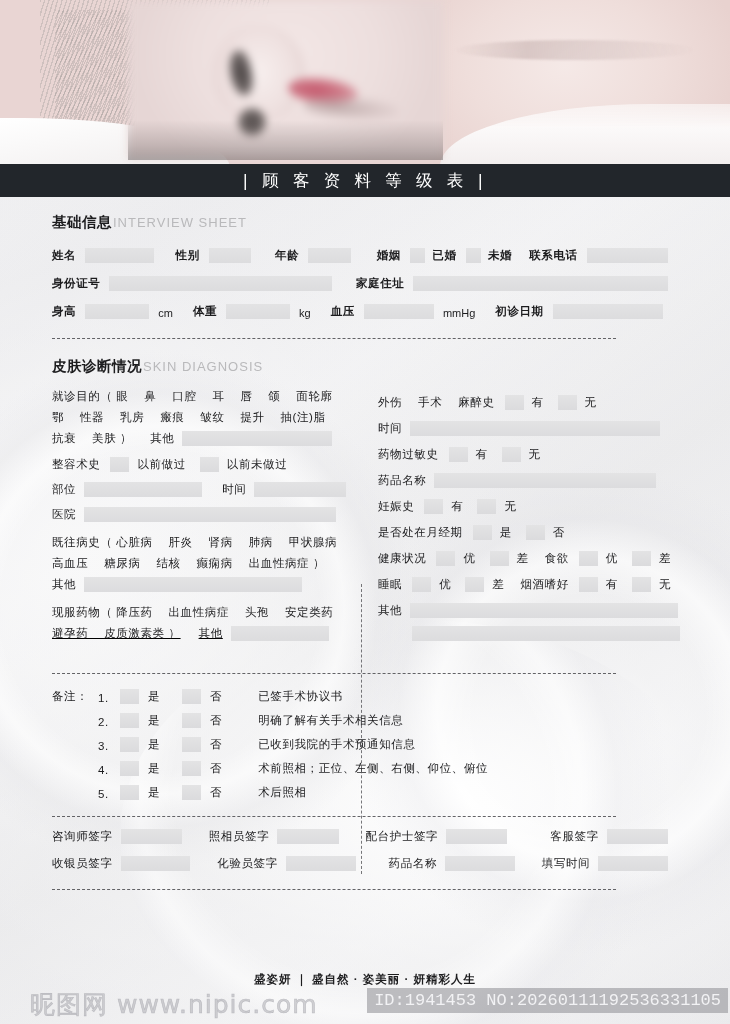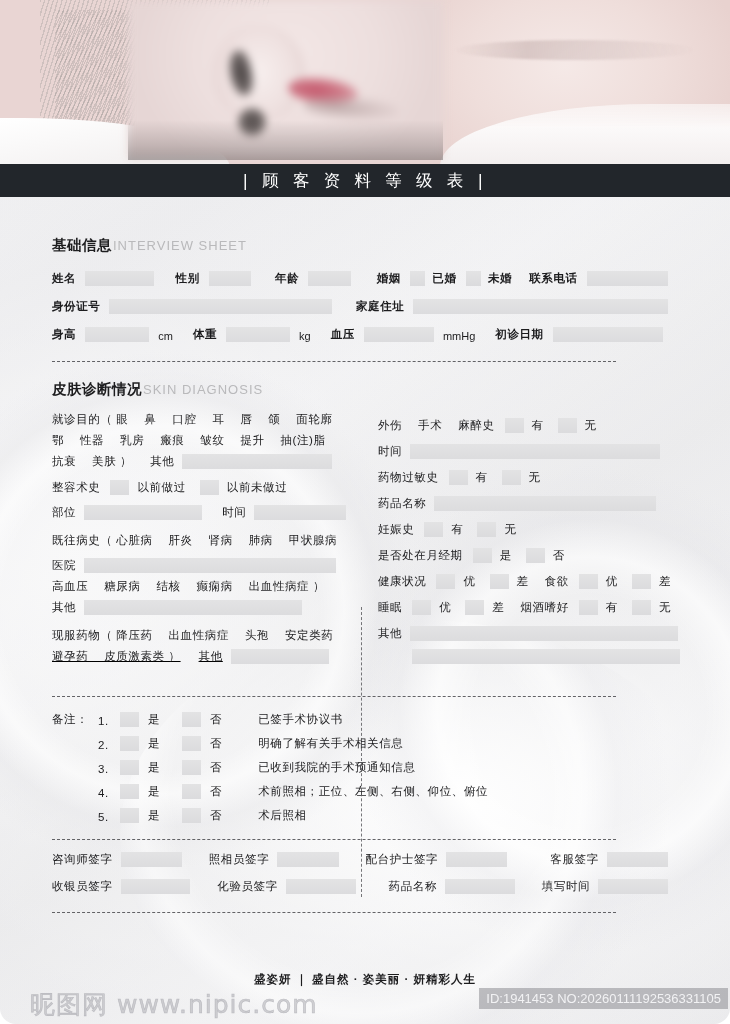--- a/index.html
+++ b/index.html
@@ -9,21 +9,20 @@
     background: #ffffff;
     overflow: hidden;
   }
   #page {
     position: relative;
     width: 730px; height: 1024px;
     background:
       radial-gradient(ellipse 520px 300px at 62% 78%, rgba(255,255,255,0.95) 0%, rgba(243,243,244,0.5) 55%, rgba(232,232,234,0.25) 100%),
       radial-gradient(ellipse 420px 420px at 12% 55%, rgba(255,255,255,0.85) 0%, rgba(238,238,240,0.2) 70%),
       linear-gradient(145deg, #f7f7f8 0%, #efeff1 22%, #f8f8f9 40%, #ececed 60%, #f6f6f7 78%, #e9e9eb 100%);
-    border-radius: 16px;
   }
   
   .swirl {
     position: absolute; border-radius: 50%;
     pointer-events: none;
   }
   .s1 { left: -120px; top: 300px; width: 560px; height: 620px;
         background: radial-gradient(circle at 50% 50%, rgba(255,255,255,0) 38%, rgba(255,255,255,0.55) 44%, rgba(228,228,231,0.35) 52%, rgba(255,255,255,0) 62%); }
   .s2 { left: 330px; top: 430px; width: 520px; height: 560px;
         background: radial-gradient(circle at 50% 50%, rgba(255,255,255,0) 30%, rgba(255,255,255,0.6) 40%, rgba(226,226,230,0.3) 50%, rgba(255,255,255,0) 64%); }
@@ -120,21 +119,21 @@
     background: #22262b;
     display: flex; align-items: center; justify-content: center;
   }
   #titlebar .t {
     color: #ffffff; font-size: 16.5px; letter-spacing: 4.5px;
     font-family: "DejaVu Sans", "Liberation Sans", sans-serif;
     white-space: nowrap;
   }
 
   
-  .sheet { position: absolute; left: 0; top: 207px; width: 668px; }
+  .sheet { position: absolute; left: 0; top: 184px; width: 668px; }
   .sec-head { display: flex; align-items: baseline; margin: 0 0 0 52px; }
   .sec-head .cn { font-size: 14.5px; font-weight: bold; color: #1d1d1f; letter-spacing: 0.5px; }
   .sec-head .en { font-size: 13px; color: #b9b9bb; letter-spacing: 1px; margin-left: 1px; }
 
   .row { display: flex; align-items: flex-end; margin-left: 52px; white-space: nowrap; }
   .lbl { font-size: 11.5px; color: #1c1c1e; letter-spacing: 0.6px; font-weight: 600; }
   .lbl-n { font-size: 11.5px; color: #1c1c1e; letter-spacing: 0.6px; }
   .blank {
     display: inline-block; height: 15px;
     background: linear-gradient(180deg, #e3e3e4 0%, #dcdcde 100%);
@@ -163,22 +162,22 @@
   #wm-nipic {
     position: absolute; left: 30px; top: 988px;
     font-size: 25px; color: rgba(175,175,180,0.55);
     font-family: "DejaVu Sans", sans-serif; letter-spacing: 1px;
     -webkit-text-stroke: 0.6px rgba(160,160,168,0.55);
     white-space: nowrap;
   }
   #wm-id {
     position: absolute; right: 2px; top: 988px;
     background: rgba(140,140,145,0.55);
-    color: #f2f2f4; font-size: 13px; padding: 3px 7px;
-    font-family: Liberation Sans, sans-serif; white-space: nowrap;
+    color: #f2f2f4; font-size: 17px; padding: 3px 7px;
+    font-family: Liberation Mono, monospace; white-space: nowrap;
   }
 </style>
 </head>
 <body>
 
 <div id="page">
 
   <div class="swirl s1"></div>
   <div class="swirl s2"></div>
   <div class="swirl s3"></div>
@@ -276,27 +275,27 @@
       <span class="lbl-n" style="margin-left:8px;">以前未做过</span>
     </div>
 
     <div class="row" style="margin-top:10px;">
       <span class="lbl-n">部位</span>
       <span class="blank" style="width:118px;margin-left:8px;"></span>
       <span class="lbl-n" style="margin-left:20px;">时间</span>
       <span class="blank" style="width:92px;margin-left:8px;"></span>
     </div>
 
-    <div class="row" style="margin-top:13px;">
-      <span class="lbl-n">既往病史（ 心脏病　 肝炎　 肾病　 肺病　 甲状腺病</span>
-    </div>
-
     <div class="row" style="margin-top:10px;">
       <span class="lbl-n">医院</span>
       <span class="blank" style="width:252px;margin-left:8px;"></span>
+    </div>
+
+    <div class="row" style="margin-top:13px;">
+      <span class="lbl-n">既往病史（ 心脏病　 肝炎　 肾病　 肺病　 甲状腺病</span>
     </div>
     <div class="row" style="margin-top:6px;">
       <span class="lbl-n">高血压　 糖尿病　 结核　 癫痫病　 出血性病症 ）</span>
     </div>
     <div class="row" style="margin-top:6px;">
       <span class="lbl-n">其他</span>
       <span class="blank" style="width:218px;margin-left:8px;"></span>
     </div>
 
     <div class="row" style="margin-top:13px;">

